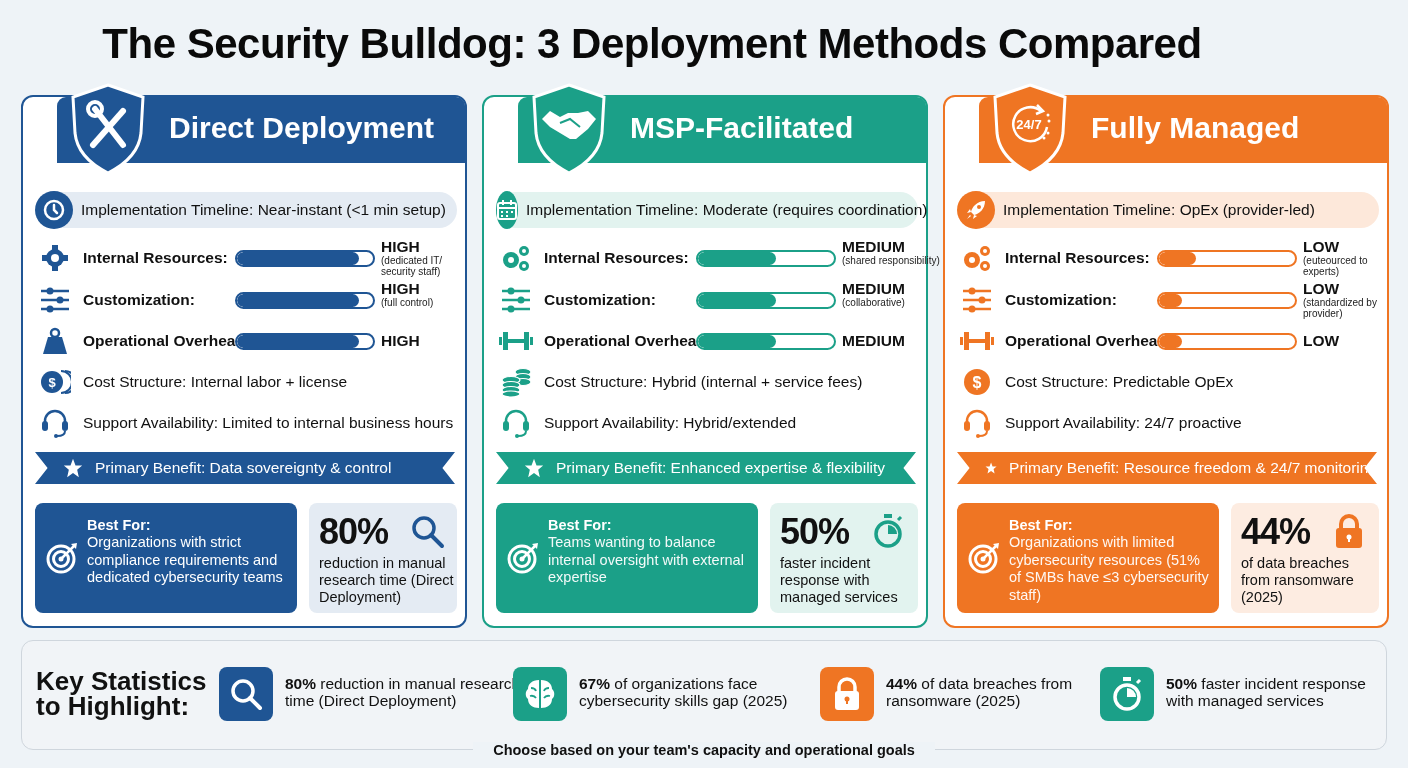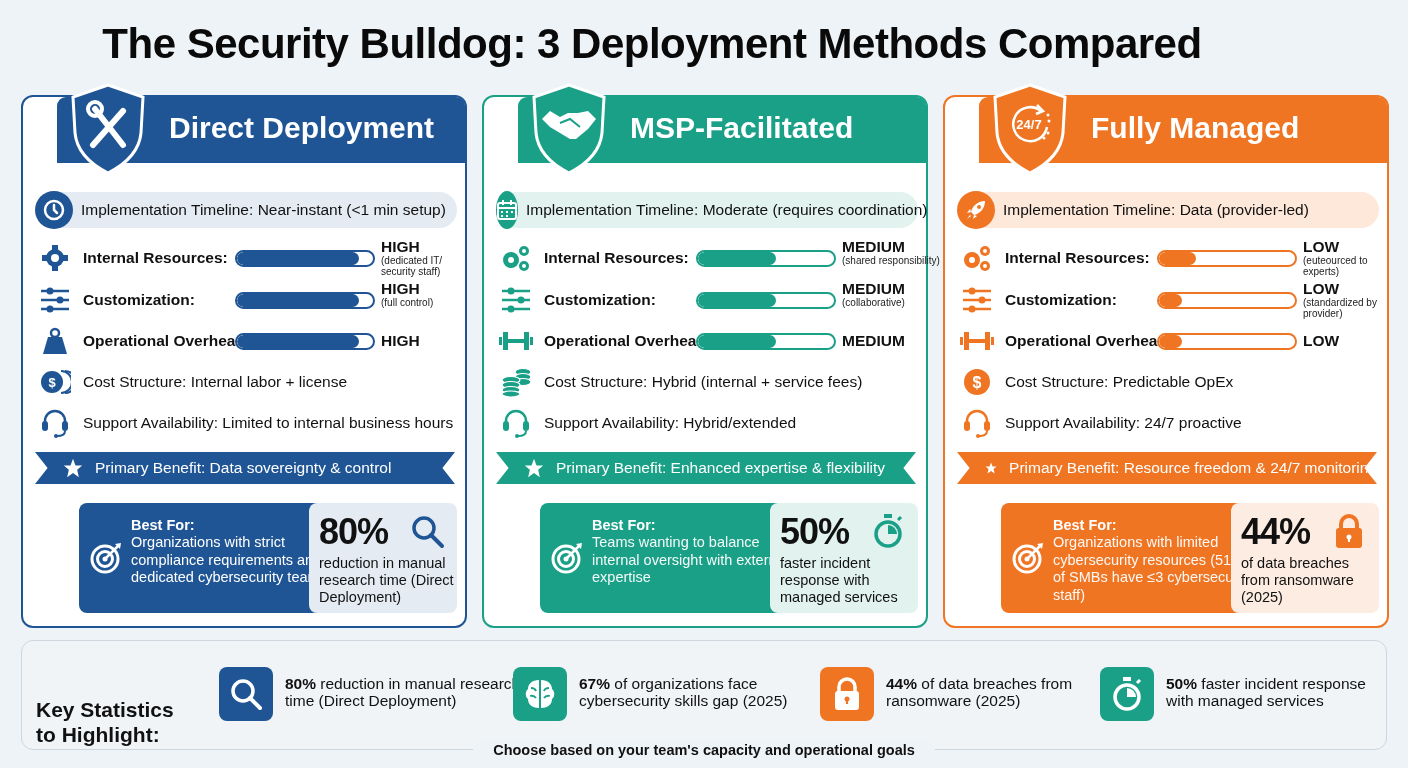--- a/index.html
+++ b/index.html
@@ -63,38 +63,38 @@
   .info .row-text { margin-left: 10px; }
   .benefit {
     position: absolute; left: 12px; top: 355px; width: 420px; height: 32px;
     background: var(--bf); color: #fff; display: flex; align-items: center;
     clip-path: polygon(0 0, 100% 0, 97% 50%, 100% 100%, 0 100%, 3% 50%);
   }
   .benefit .star { margin-left: 28px; width: 20px; height: 20px; }
   .benefit .row-text { margin-left: 12px; color: #fff; }
   .bestfor {
     position: absolute; left: 12px; top: 406px; width: 262px; height: 110px;
-    background: var(--c); border-radius: 8px; color: #fff; margin-left: 44px;
+    background: var(--c); border-radius: 8px; color: #fff;
   }
   .bestfor .target { position: absolute; left: 10px; top: 38px; width: 34px; height: 34px; }
   .bestfor .bf-title { position: absolute; left: 52px; top: 14px; font-size: 14.5px; font-weight: 700; }
   .bestfor .bf-text { position: absolute; left: 52px; top: 31px; width: 205px; font-size: 14.5px; line-height: 17.5px; }
   .card.c2 .bestfor .bf-text, .card.c3 .bestfor .bf-text { color: #fff; opacity: 0.95; }
   .stat {
     position: absolute; left: 286px; top: 406px; width: 148px; height: 110px;
     background: var(--stat); border-radius: 8px;
   }
   .stat .pct { position: absolute; left: 10px; top: 8px; font-size: 36px; font-weight: 700; letter-spacing: -1px; }
   .stat .sicon { position: absolute; right: 12px; top: 10px; width: 36px; height: 36px; }
   .stat .stext { position: absolute; left: 10px; top: 52px; width: 135px; font-size: 14.5px; line-height: 17px; }
   .keystats {
     position: absolute; left: 21px; top: 640px; width: 1366px; height: 110px;
     border: 1.5px solid #cfd6dd; border-radius: 12px; background: #f1f4f7;
   }
-  .ks-title { position: absolute; left: 14px; top: 28px; font-size: 21px; font-weight: 700; line-height: 25px; margin-top: 28px; }
+  .ks-title { position: absolute; left: 14px; top: 28px; font-size: 26px; font-weight: 700; line-height: 25px; }
   .ks-item { position: absolute; top: 26px; display: flex; align-items: flex-start; }
   .ks-item .box {
     width: 54px; height: 54px; border-radius: 8px; display: flex; align-items: center; justify-content: center;
   }
   .ks-item .kt { margin-left: 12px; margin-top: 8px; font-size: 15.5px; line-height: 17px; }
   .ks-item .kt b { font-weight: 700; }
   .tagline {
     position: absolute; left: 0; top: 742px; width: 1408px; text-align: center;
     font-size: 14.5px; font-weight: 700;
   }
@@ -406,21 +406,21 @@
 
   <div class="timeline">
     <div class="tl-icon">
       <svg width="22" height="22" viewBox="0 0 22 22">
           <path d="M20 2 C12 2 7 8 6 13 L9 16 C14 15 20 10 20 2 Z" fill="#fff"></path>
           <circle cx="14" cy="8" r="2" fill="#ef7523"></circle>
           <path d="M6 13 L2 14 L5 10 Z M9 16 L8 20 L12 17 Z" fill="#fff"></path>
           <path d="M5 16 L2 20 L6 17" fill="#fff"></path>
         </svg>
     </div>
-    <div class="row-text"><b>Implementation Timeline:</b> <span>Data (provider-led)</span></div>
+    <div class="row-text"><b>Implementation Timeline:</b> <span>OpEx (provider-led)</span></div>
   </div>
 
   <div class="metric" style="top:146px">
     <div class="ic">
       <svg width="32" height="28" viewBox="0 0 32 28">
           <circle cx="11" cy="16" r="8" fill="#ef7523"></circle>
           <circle cx="11" cy="16" r="3" fill="#fff"></circle>
           <circle cx="24" cy="7" r="5" fill="#ef7523"></circle>
           <circle cx="24" cy="7" r="2" fill="#fff"></circle>
           <circle cx="24" cy="22" r="5" fill="#ef7523"></circle>

